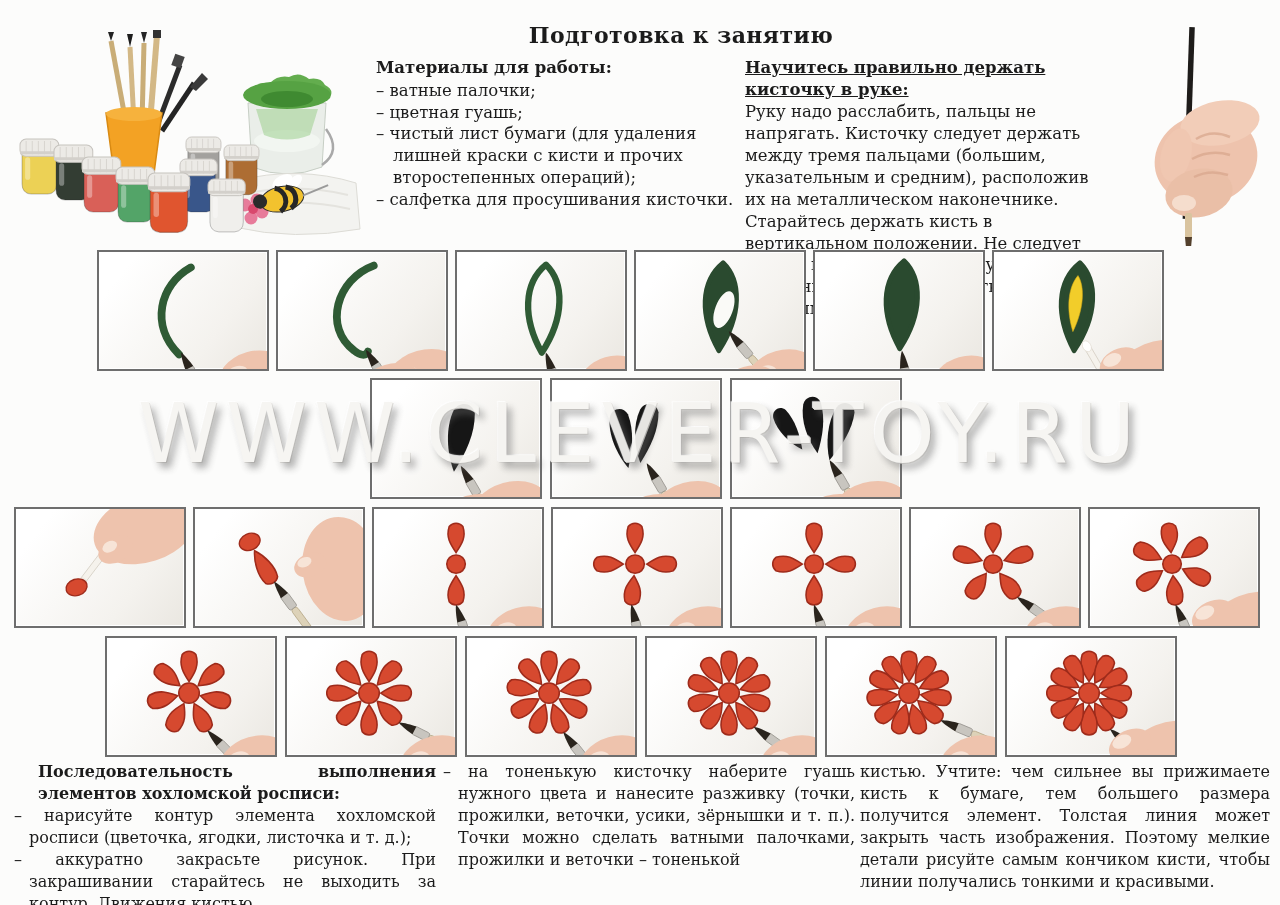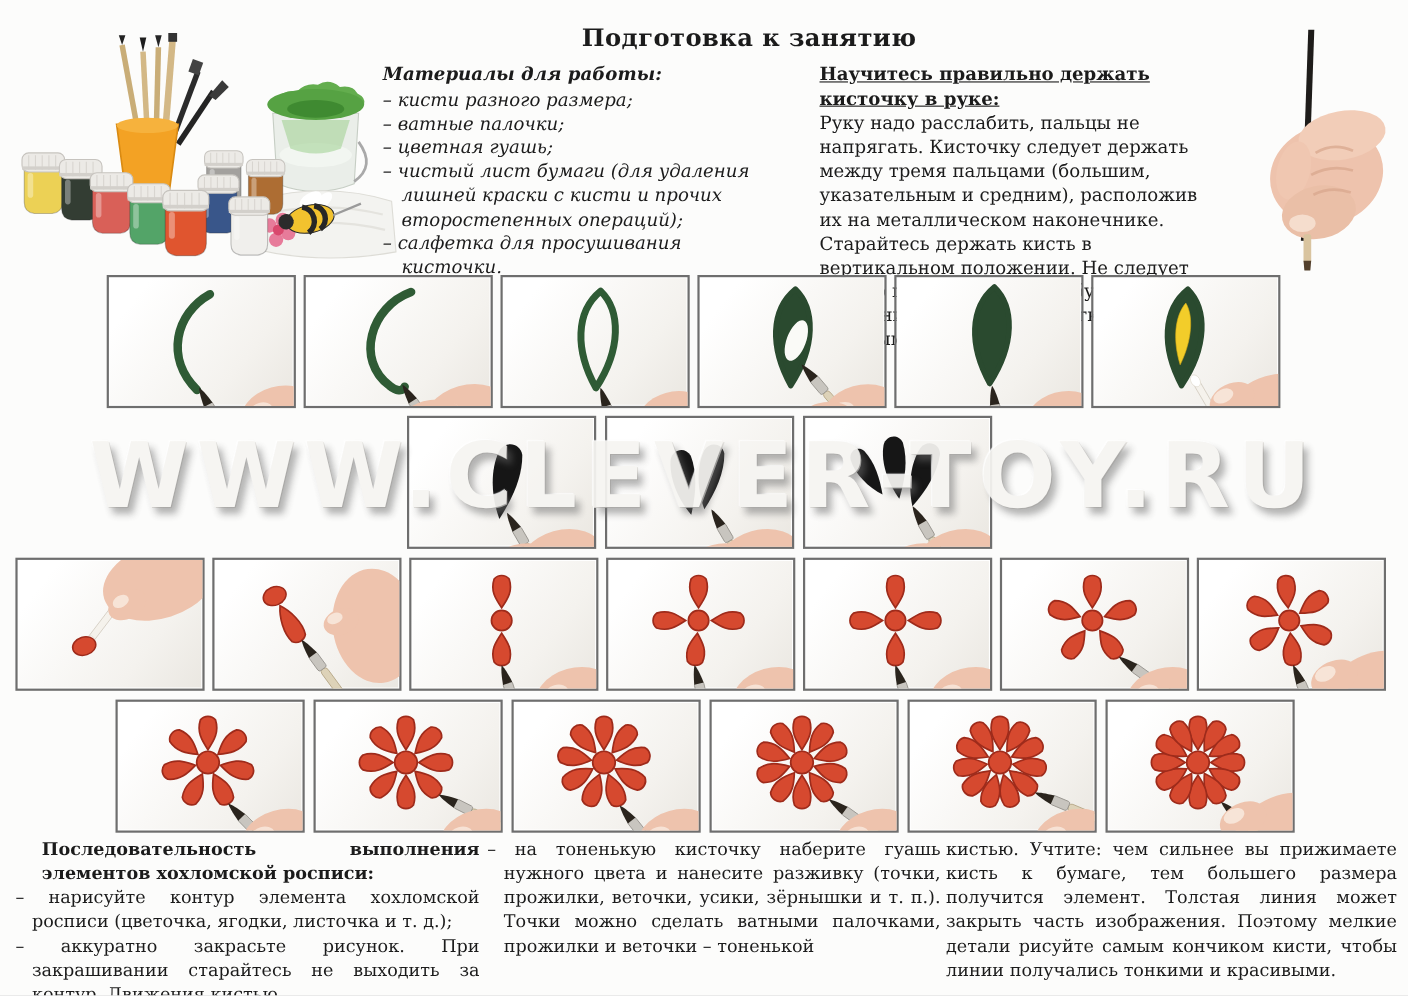--- a/index.html
+++ b/index.html
@@ -1,31 +1,31 @@
 <!DOCTYPE html>
 <html><head>
 <meta charset="utf-8">
 <style>
   html,body{margin:0;padding:0;background:#dedede;}
   .page{position:relative;width:1280px;height:905px;margin:0 auto;background:#fcfcfb;
         font-family:"DejaVu Serif",serif;color:#1b1b1b;overflow:hidden;}
   .title{position:absolute;top:22px;left:0;width:100%;text-align:center;
          font-size:22px;font-weight:bold;letter-spacing:.4px;margin-left:41px;}
-  .materials{position:absolute;left:348px;top:57px;width:368px;font-size:16.5px;line-height:1.32;font-style:italic;}
+  .materials{position:absolute;left:376px;top:57px;width:368px;font-size:16.5px;line-height:1.32;}
   .materials .hd{font-weight:bold;margin-bottom:1px;}
   .materials .it{padding-left:17px;text-indent:-17px;}
   .materials .it::before{content:"–\00a0";}
   .brushhold{position:absolute;left:745px;top:57px;width:360px;font-size:16.5px;line-height:1.33;}
   .brushhold .hd{font-weight:bold;text-decoration:underline;}
   .frame{position:absolute;box-sizing:border-box;border:2px solid #6e6e6e;
          background:linear-gradient(128deg,#ffffff 15%,#f4f2ee 70%,#eae7e1);
          box-shadow:inset 0 0 0 1px #ffffff;}
   .frame svg{display:block;width:100%;height:100%;}
   .watermark{position:absolute;left:0;top:386px;width:100%;text-align:center;white-space:nowrap;
-         font-family:"DejaVu Sans",sans-serif;font-weight:bold;font-size:82px;letter-spacing:7px;
+         font-family:"DejaVu Sans",sans-serif;font-weight:normal;font-size:82px;letter-spacing:7px;
          color:#f6f5f2;opacity:.93;z-index:6;pointer-events:none;
          text-shadow:5px 6px 7px rgba(110,110,110,.55),-1px -1px 1px #ffffff,1px 1px 0 #e3e1dd;}
   .cols{position:absolute;top:761px;font-size:16px;line-height:1.38;text-align:justify;}
   .cols .hd{font-weight:bold;margin-left:24px;}
   .cols .it{padding-left:15px;text-indent:-15px;}
   .cols .it::before{content:"–\00a0";}
   #col1{left:14px;width:422px;}
   #col2{left:443px;width:412px;}
   #col3{left:860px;width:410px;}
   #photo-left{position:absolute;left:10px;top:30px;width:352px;height:208px;}
@@ -146,21 +146,20 @@
 <rect x="5" y="18" width="5" height="22" rx="2.5" fill="#ffffff" opacity=".35"></rect>
 <rect x="0" y="0" width="38" height="17" rx="6" fill="#eceae6" stroke="#c6c3be"></rect>
 <path d="M6,2 v13 M12,2 v13 M18,2 v13 M24,2 v13 M30,2 v13" stroke="#d8d5d0" stroke-width="1"></path>
 <rect x="0" y="12" width="38" height="3" fill="#d3d0cb"></rect>
         </g>
       </g>
   </svg>
 
   <div class="materials">
     <div class="hd">Материалы для работы:</div>
-    <div class="it">кисти разного размера;</div>
     <div class="it">ватные палочки;</div>
     <div class="it">цветная гуашь;</div>
     <div class="it">чистый лист бумаги (для удаления лишней краски с кисти и прочих второстепенных операций);</div>
     <div class="it">салфетка для просушивания кисточки.</div>
   </div>
 
   <div class="brushhold">
     <div class="hd">Научитесь правильно держать кисточку в руке:</div>
     <div>Руку надо расслабить, пальцы не напрягать. Кисточку следует держать между тремя пальцами (большим, указательным и средним), расположив их на металлическом наконечнике. Старайтесь держать кисть в вертикальном положении. Не следует сильно прижимать ворс к бумаге – движения должны быть лёгкими и плавными.</div>
   </div>

